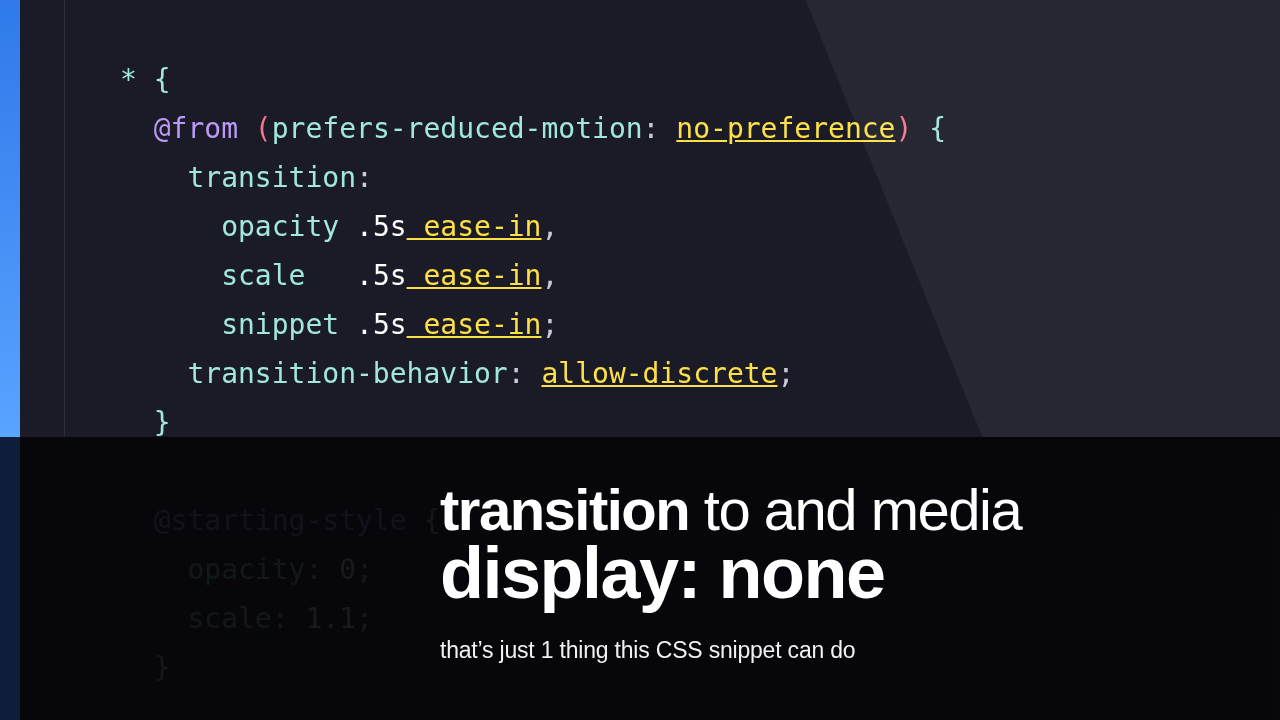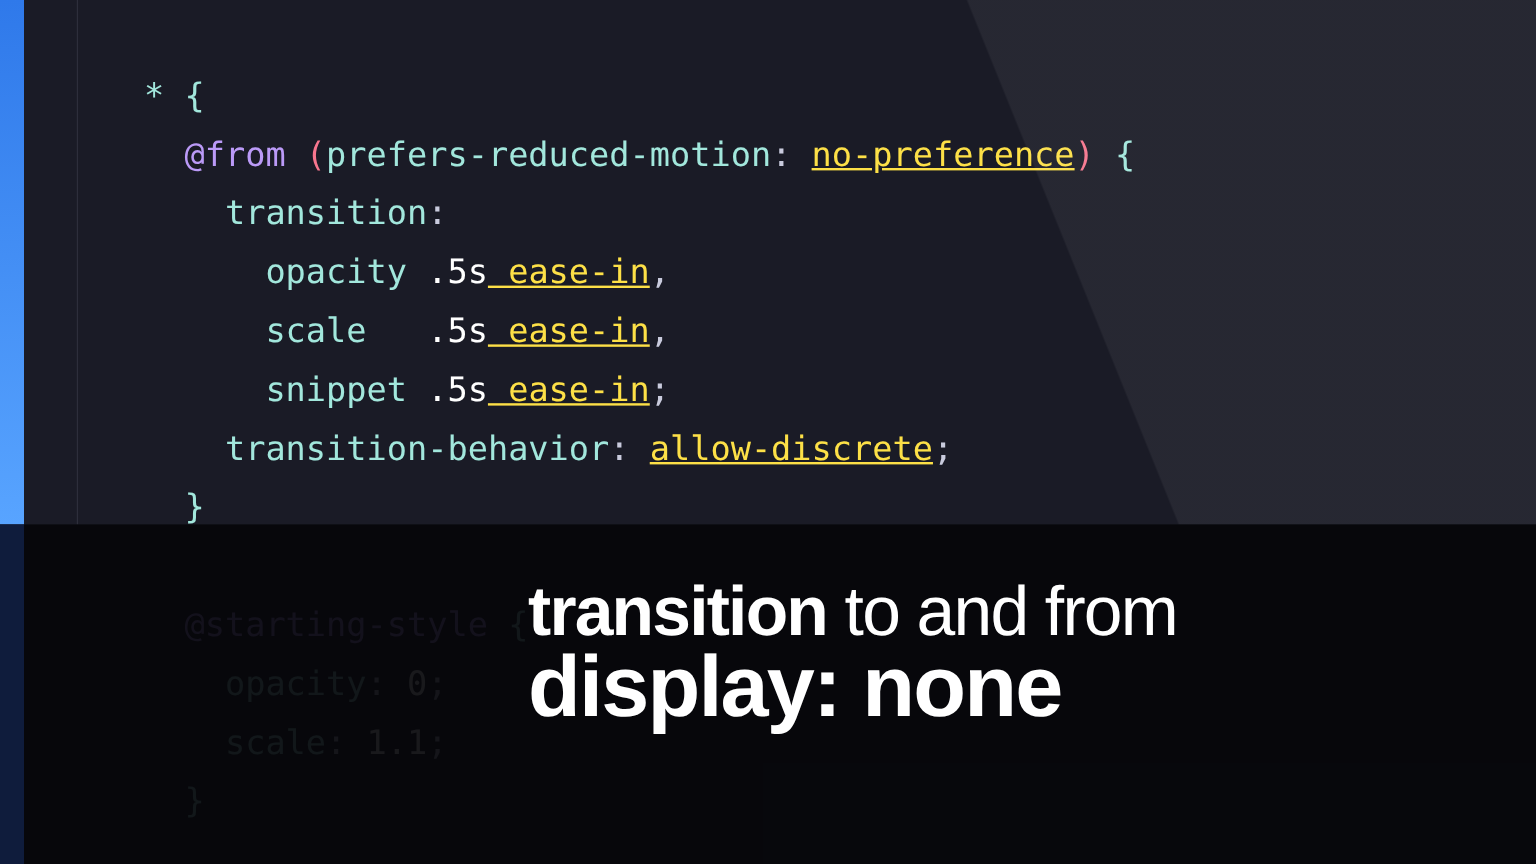--- a/index.html
+++ b/index.html
@@ -108,15 +108,16 @@
     <span class="tok-prop">opacity</span><span class="tok-plain">: </span><span class="tok-num">0</span><span class="tok-plain">;</span>
     <span class="tok-prop">scale</span><span class="tok-plain">: </span><span class="tok-num">1.1</span><span class="tok-plain">;</span>
   <span class="tok-op">}</span></span>
 </div>
 
 <div class="diag"></div>
 <div class="bottom-band"></div>
 <div class="bottom-accent"></div>
 
 <div class="headline">
-  <div class="line1"><b>transition</b><span> to and from</span></div>
+  <div class="line1"><b>transition</b><span> to and media</span></div>
   <div class="line2">display: none</div>
+  <div class="sub">that’s just 1 thing this CSS snippet can do</div>
 </div>
 
 </body></html>

